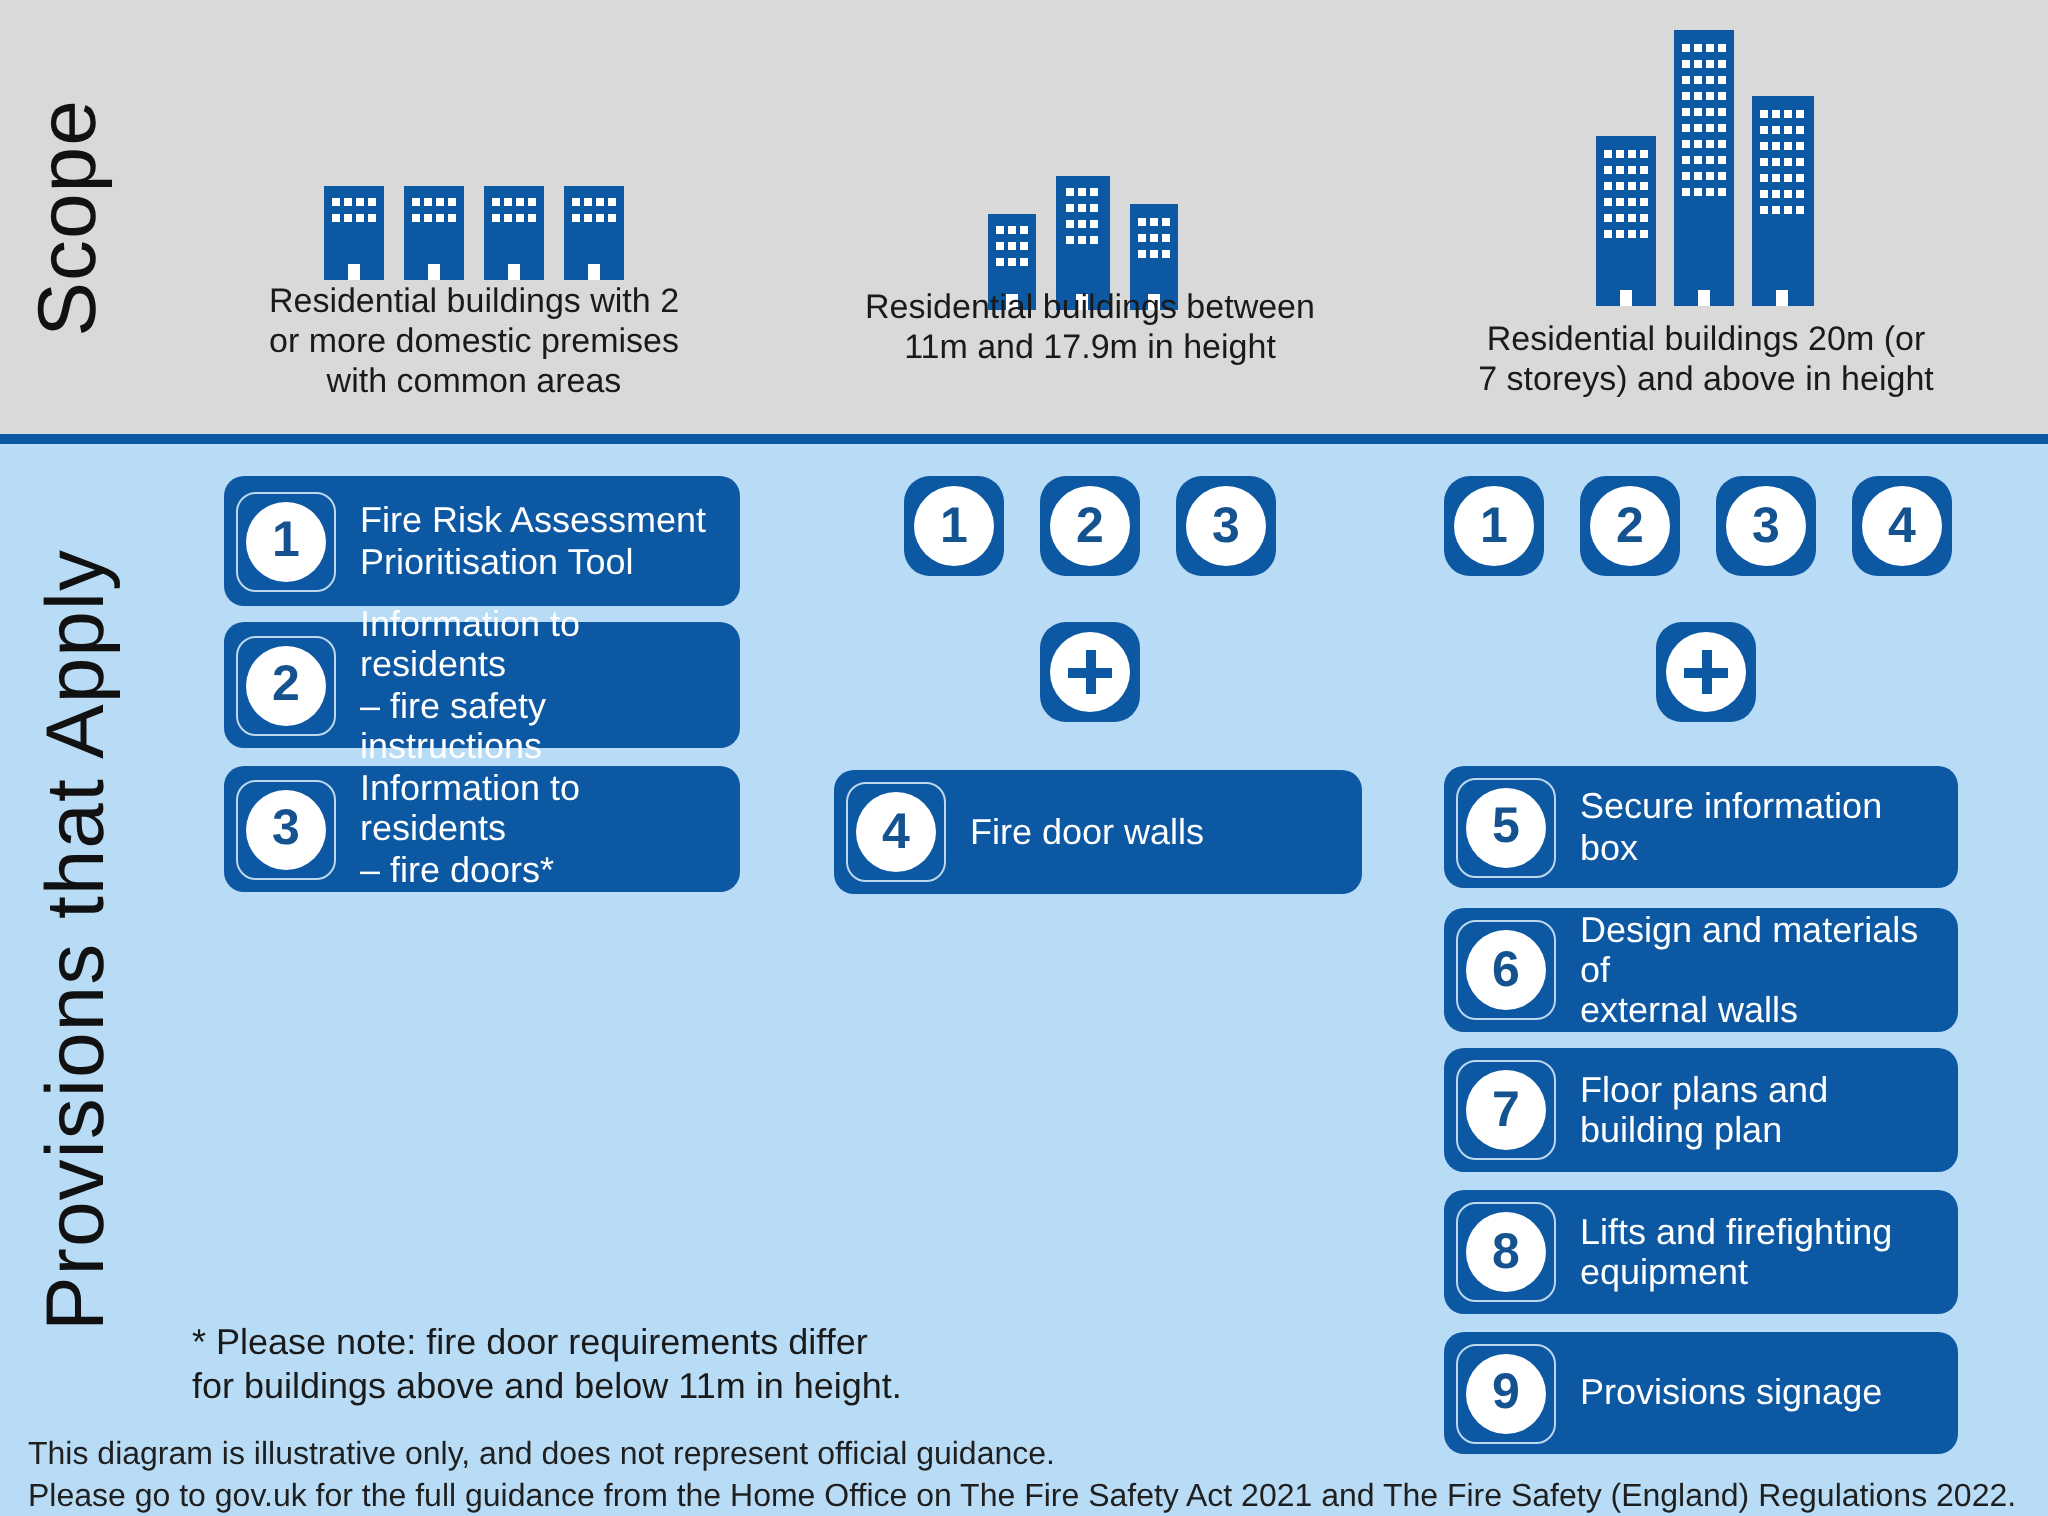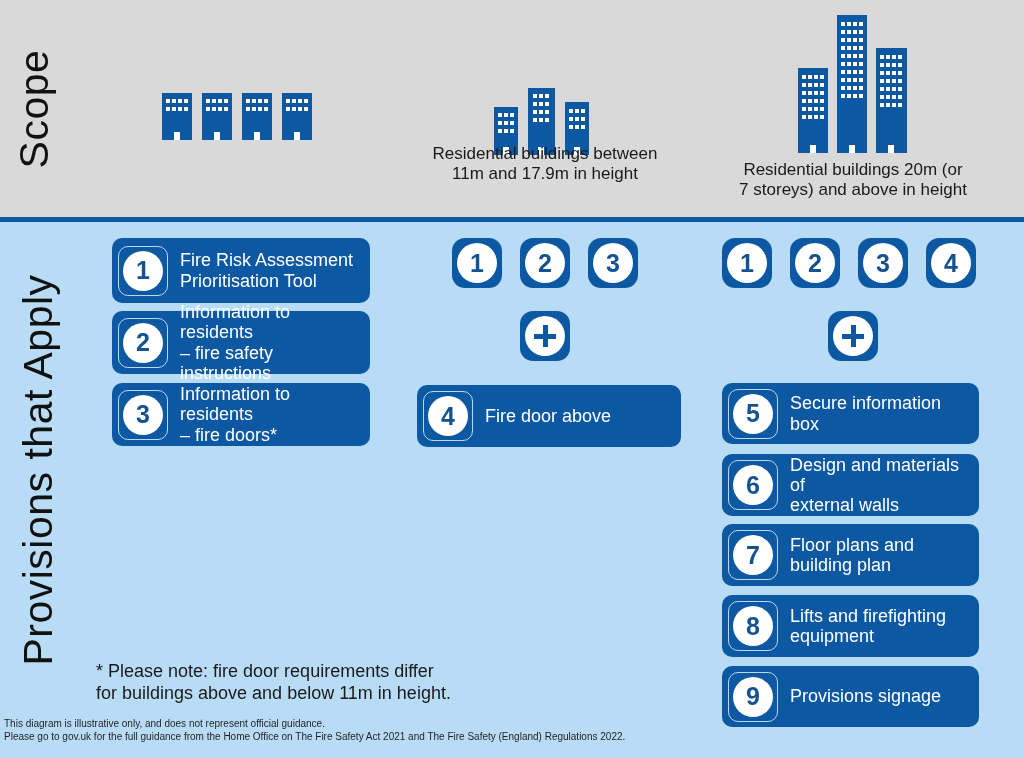--- a/index.html
+++ b/index.html
@@ -61,21 +61,21 @@
             display:flex;align-items:center;justify-content:center;}
   .plus-badge{position:absolute;}
   .plus2{left:520px;top:311px;}
   .plus3{left:828px;top:311px;}
   .cross{position:relative;width:22px;height:22px;}
   .cross::before{content:'';position:absolute;left:0;top:8.5px;width:22px;height:5px;background:var(--dk);}
   .cross::after{content:'';position:absolute;left:8.5px;top:0;width:5px;height:22px;background:var(--dk);}
 
   .footnote{position:absolute;left:96px;top:661px;font-size:18px;line-height:1.22;
             color:var(--ink);white-space:pre-line;}
-  .footer{position:absolute;left:4px;top:717px;font-size:10px;line-height:1.32;color:#1f1f1f;}
+  .footer{position:absolute;left:14px;top:717px;font-size:16px;line-height:1.32;color:#1f1f1f;}
 </style>
 </head>
 <body>
 
 <svg width="0" height="0" style="position:absolute" aria-hidden="true">
   <defs>
     <pattern id="win" width="6" height="8" patternUnits="userSpaceOnUse">
       <rect width="4" height="4" fill="#ffffff"></rect>
     </pattern>
   </defs>
@@ -113,20 +113,23 @@
         <rect class="dd" x="12" y="39" width="6" height="8"></rect>
       </svg>
     <svg class="bldg" width="30" height="47">
         <rect class="bb" width="30" height="47"></rect>
         <g transform="translate(4,6)">
           <rect class="ww" width="22" height="12"></rect>
         </g>
         <rect class="dd" x="12" y="39" width="6" height="8"></rect>
       </svg>
   </div>
+  <div class="caption cap1">Residential buildings with 2
+or more domestic premises
+with common areas</div>
 
   <div class="bgroup g2">
     <svg class="bldg" width="24" height="48">
         <rect class="bb" width="24" height="48"></rect>
         <g transform="translate(4,6)">
           <rect class="ww" width="16" height="20"></rect>
         </g>
         <rect class="dd" x="9" y="40" width="6" height="8"></rect>
       </svg>
     <svg class="bldg" width="27" height="67">
@@ -208,21 +211,21 @@
   </div>
   <div class="sq-badge plus-badge plus2">
       <span class="circ">
         <span class="cross"></span>
       </span>
     </div>
   <div class="pbar c2b4">
     <span class="inbadge">
         <span class="circ">4</span>
       </span>
-    <span class="bar-text">Fire door above</span>
+    <span class="bar-text">Fire door walls</span>
   </div>
 
   <div class="badge-row row3">
     <span class="sq-badge">
         <span class="circ">1</span>
       </span>
     <span class="sq-badge">
         <span class="circ">2</span>
       </span>
     <span class="sq-badge">

